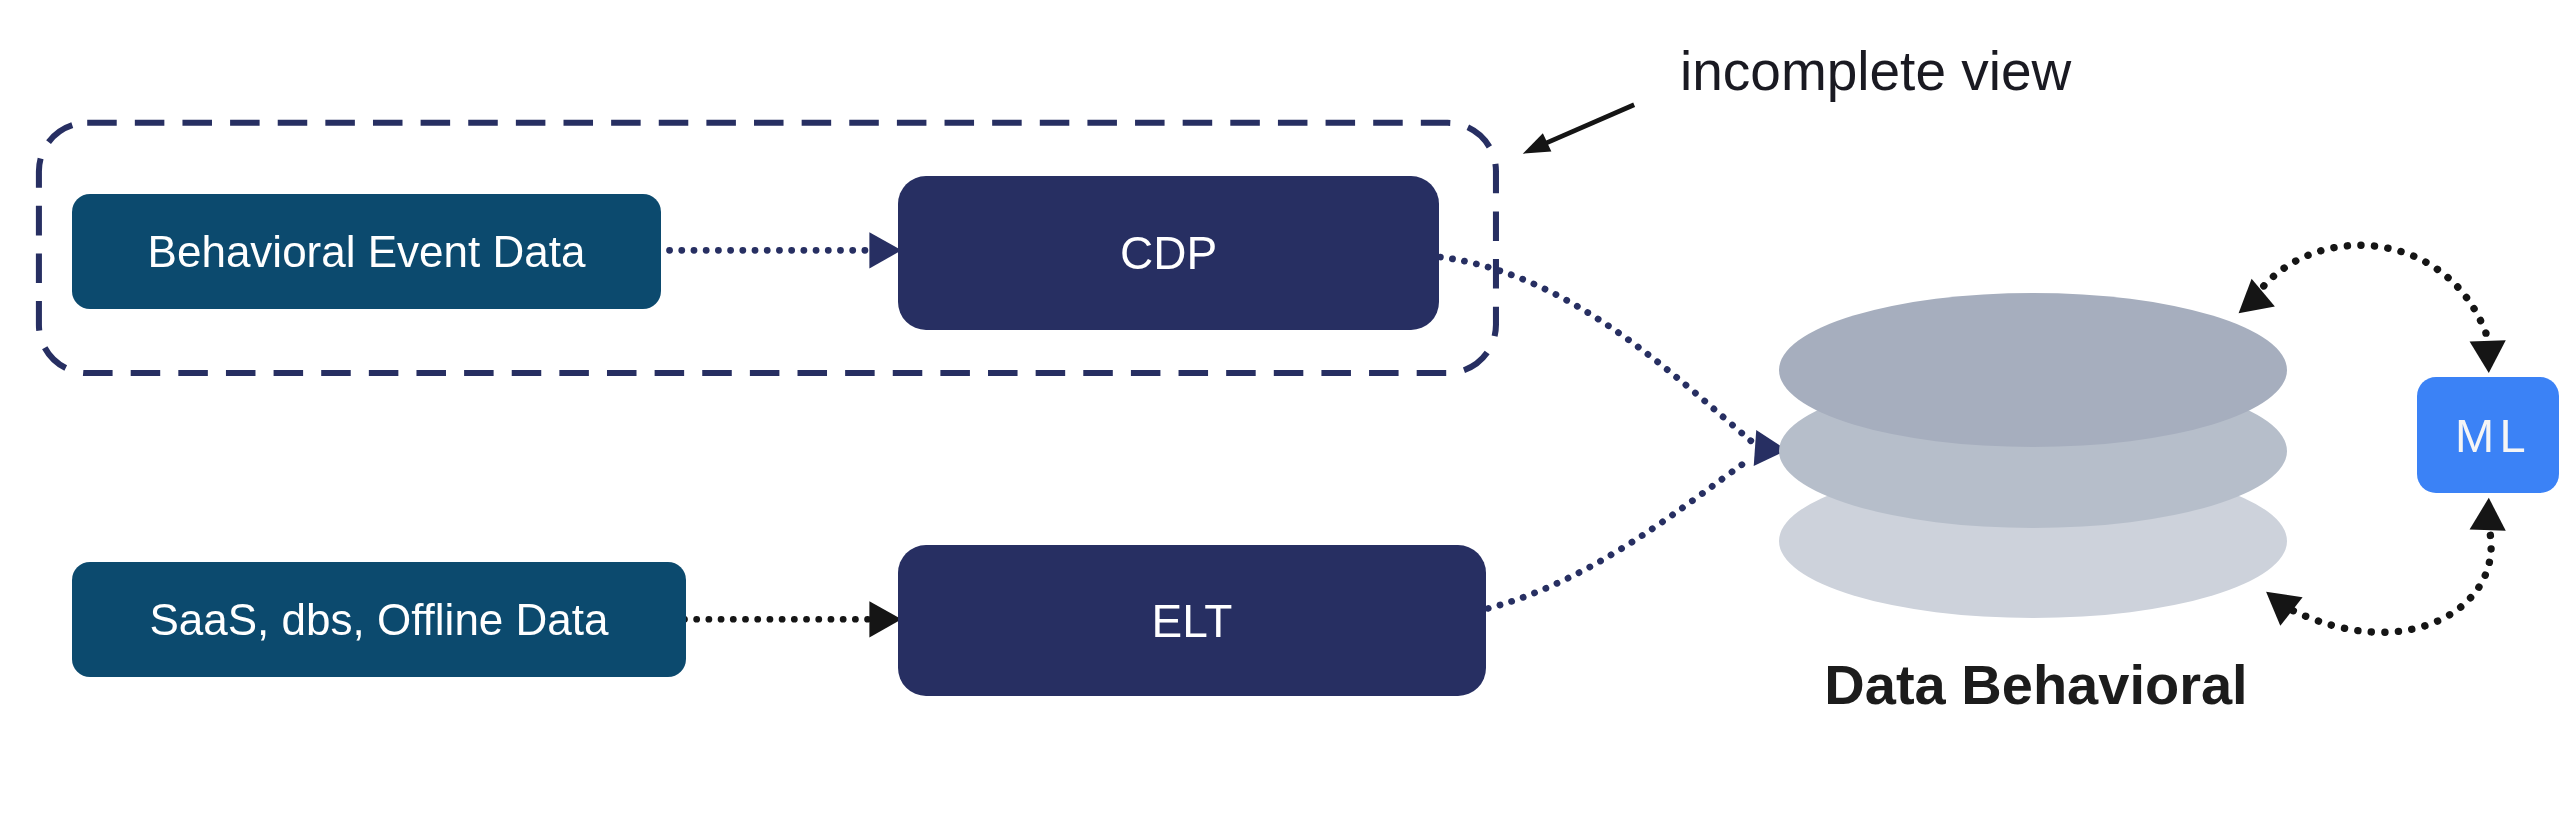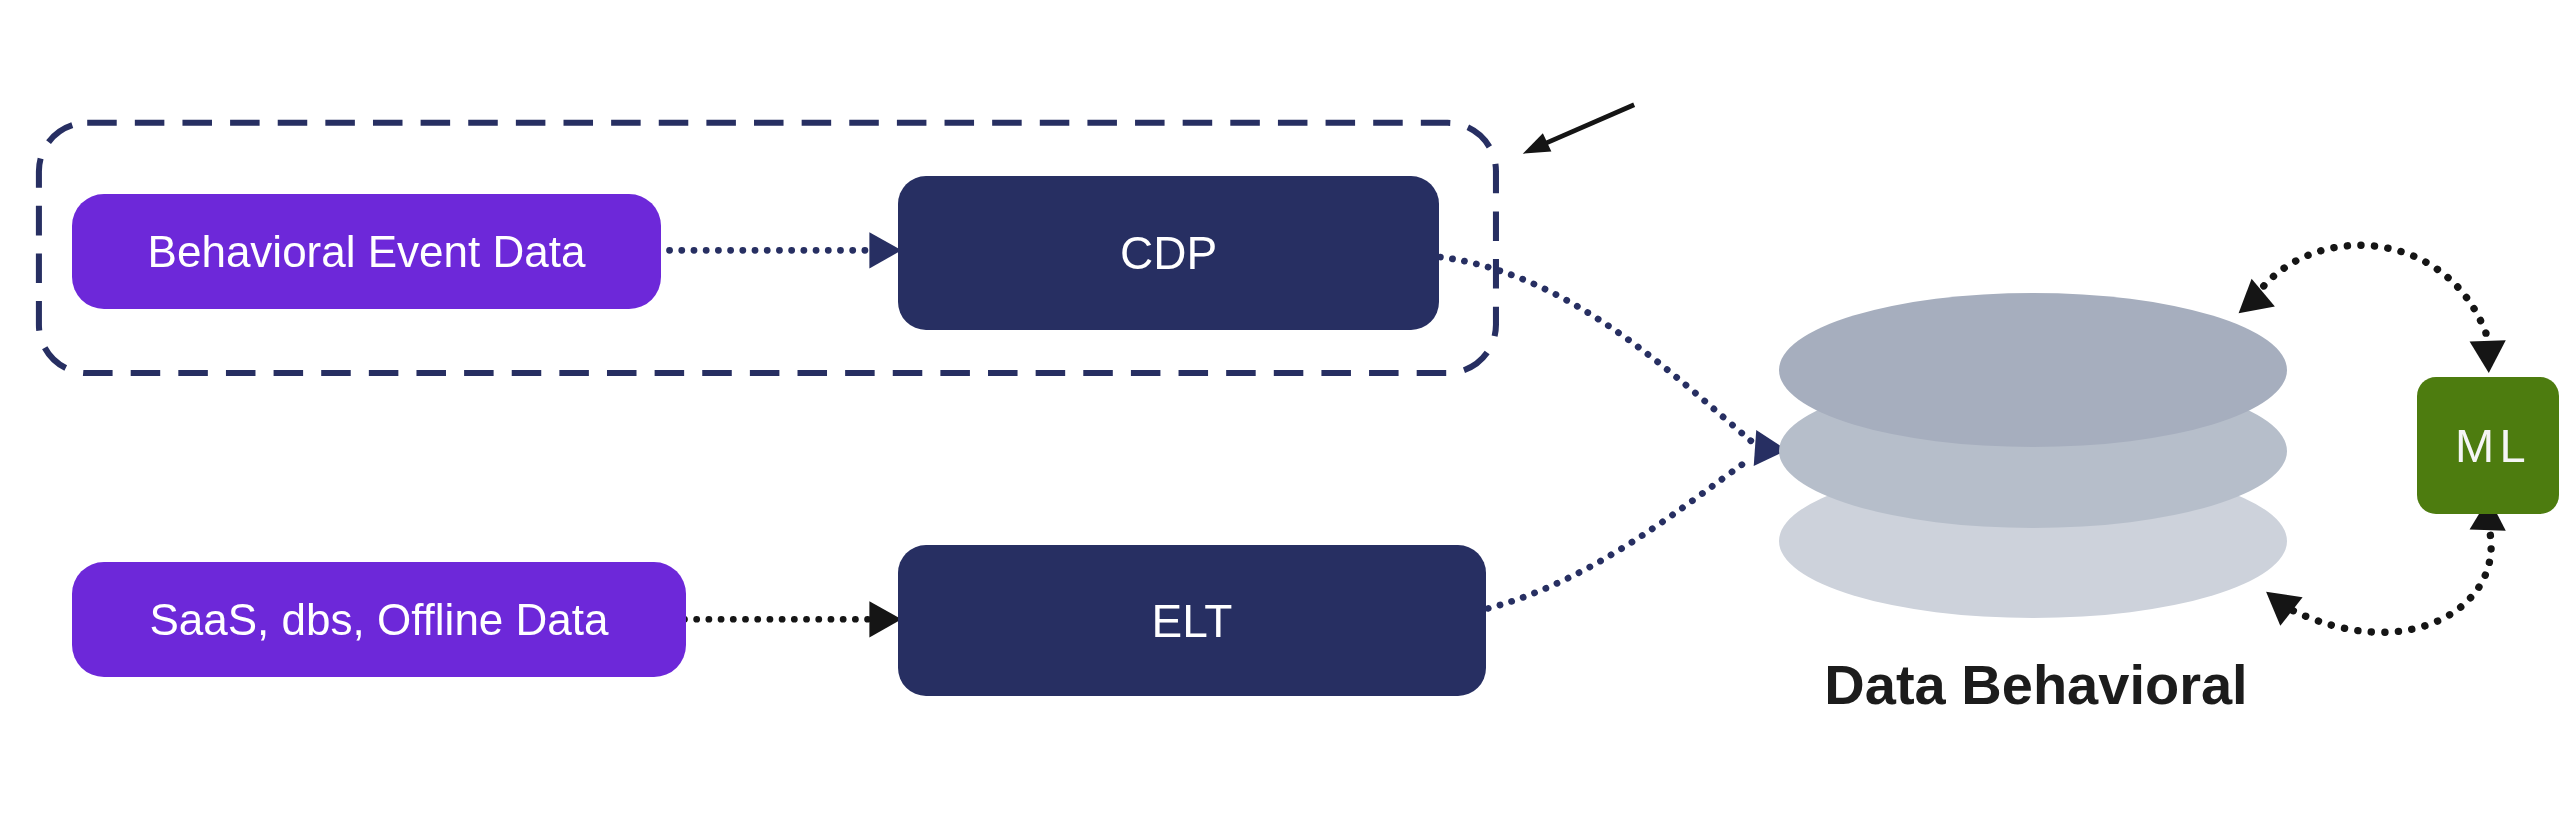--- a/index.html
+++ b/index.html
@@ -19,29 +19,29 @@
   .node {
     position: absolute;
     display: flex;
     align-items: center;
     justify-content: center;
     box-sizing: border-box;
     color: #ffffff;
     text-align: center;
     white-space: nowrap;
   }
-  .node-gray  { background: #6d28d9; border-radius: 32px; font-size: 44px; }
+  .node-gray  { background: #0c4a6e; border-radius: 18px; font-size: 44px; }
   .node-navy  { background: #272f62; border-radius: 28px; font-size: 46px; }
   .node-behavioral { left: 72px;  top: 194px; width: 589px; height: 115px; }
   .node-cdp        { left: 898px; top: 176px; width: 541px; height: 154px; }
   .node-saas       { left: 72px;  top: 562px; width: 614px; height: 115px; }
   .node-elt        { left: 898px; top: 545px; width: 588px; height: 151px; }
   .node-ml {
-    left: 2417px; top: 377px; width: 142px; height: 137px;
-    background: #4d7c0f; border-radius: 19px;
+    left: 2417px; top: 377px; width: 142px; height: 116px;
+    background: #3b82f6; border-radius: 19px;
     font-size: 47px; letter-spacing: 5.4px; color: #f5f5f5;
     padding-left: 10px; 
   }
   .ellipse {
     position: absolute;
     left: 1779px;
     width: 508px;
     border-radius: 50%;
   }
   .ellipse-top    { top: 293px; height: 154px; background: #a6aebe; z-index: 3; }
@@ -89,20 +89,21 @@
 
     <path d="M 3362 442 C 3440 330 3645 335 3706 497" fill="none" stroke="#151515" stroke-width="11" stroke-linecap="round" stroke-dasharray="0.2 20"></path>
     <polygon points="0,0 -48,-27 -48,27" transform="translate(3337,467) rotate(140)" fill="#151515"></polygon>
     <polygon points="0,0 -48,-27 -48,27" transform="translate(3710,556) rotate(88)" fill="#151515"></polygon>
 
     <path d="M 3708 778 C 3745 900 3590 1000 3406 904" fill="none" stroke="#151515" stroke-width="11" stroke-linecap="round" stroke-dasharray="0.2 20"></path>
     <polygon points="0,0 -48,-27 -48,27" transform="translate(3710,742) rotate(-88)" fill="#151515"></polygon>
     <polygon points="0,0 -48,-27 -48,27" transform="translate(3378,882) rotate(-142)" fill="#151515"></polygon>
   </svg>
 
+  <div class="annotation-label">incomplete view</div>
 
   <div class="node node-gray node-behavioral">Behavioral Event Data</div>
 
   <div class="node node-navy node-cdp">CDP</div>
 
   <div class="node node-gray node-saas">SaaS, dbs, Offline Data</div>
 
   <div class="node node-navy node-elt">ELT</div>
 
   <div>

